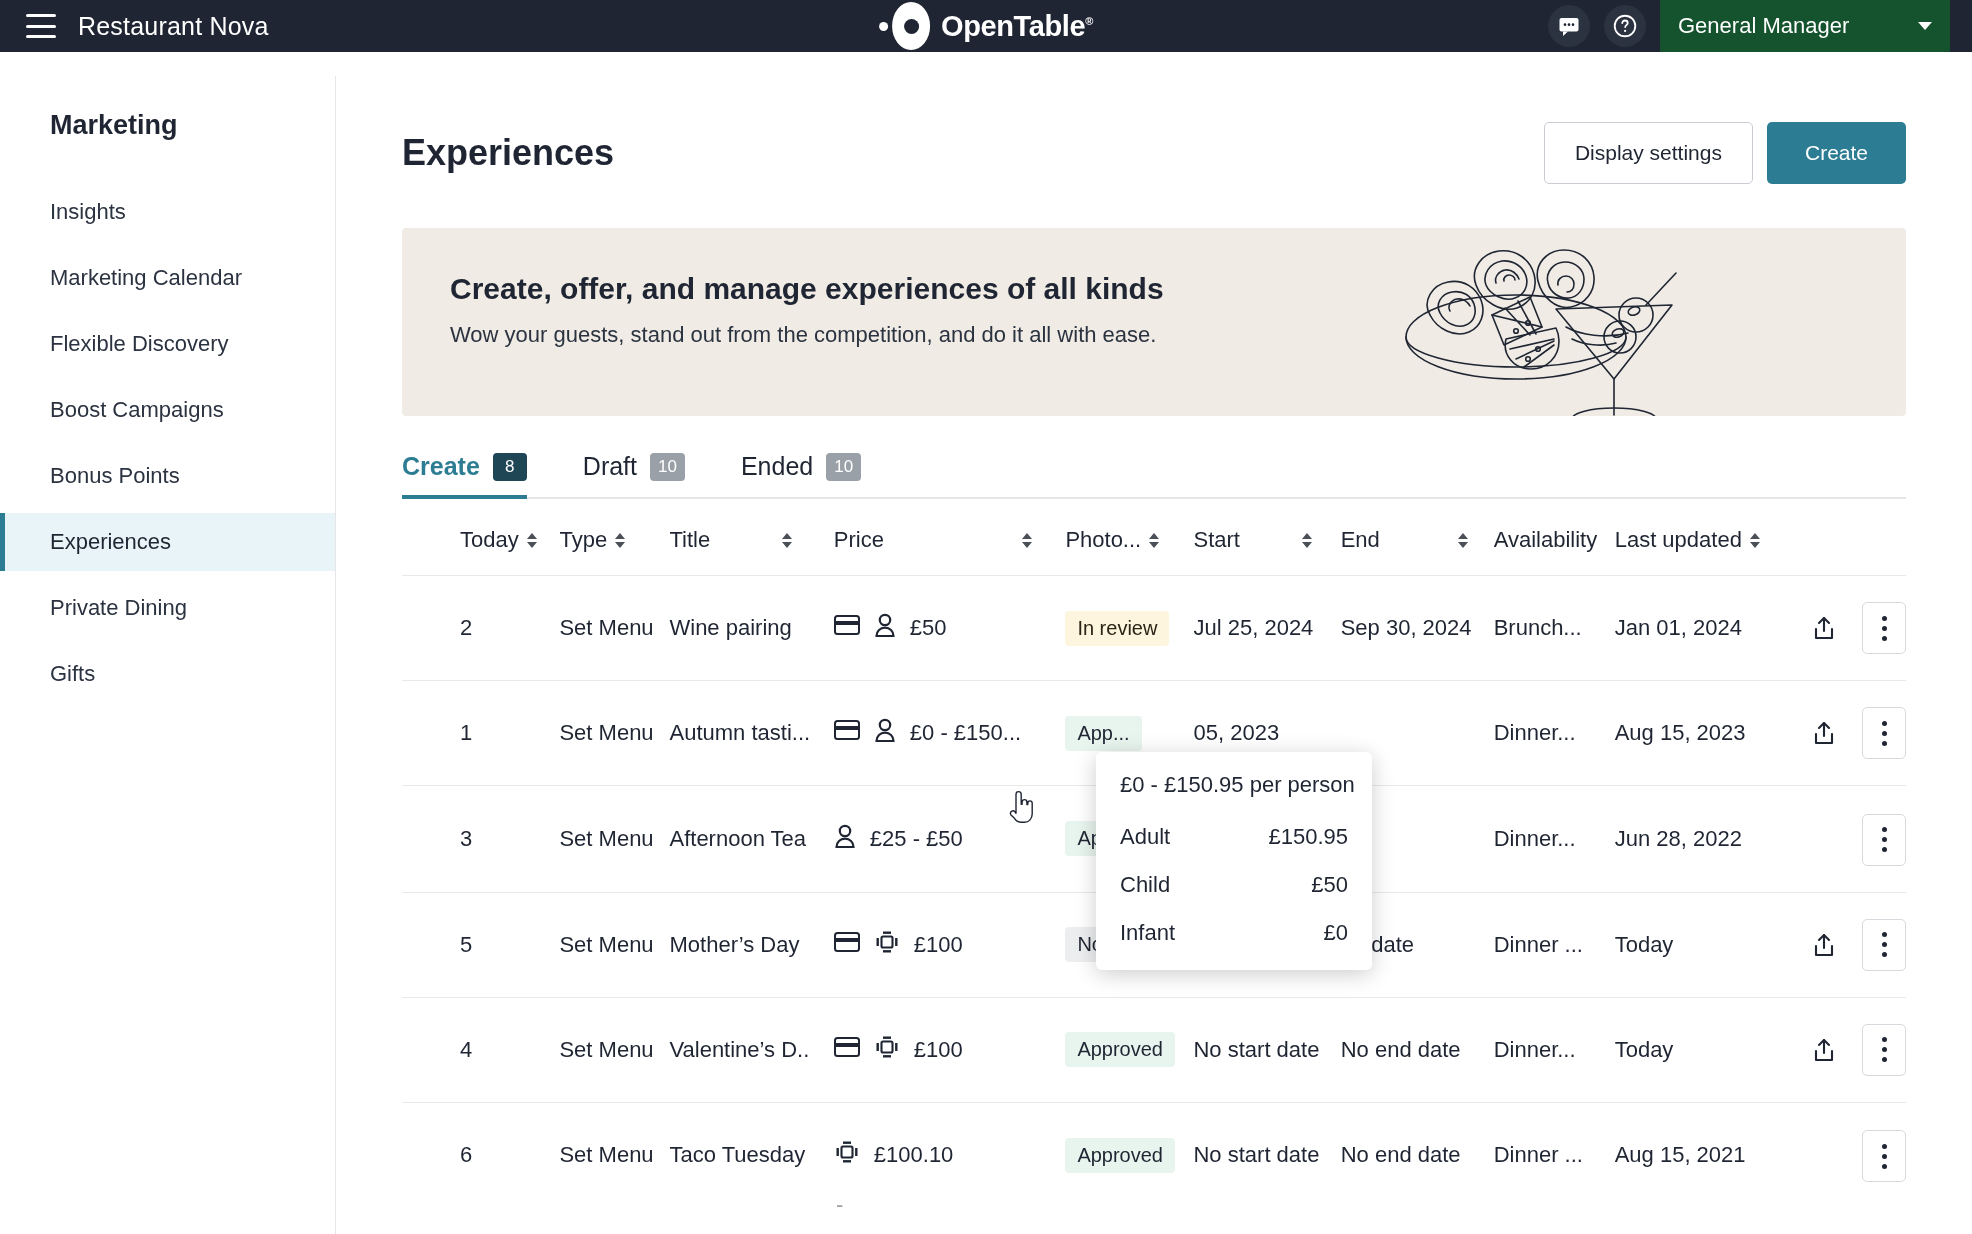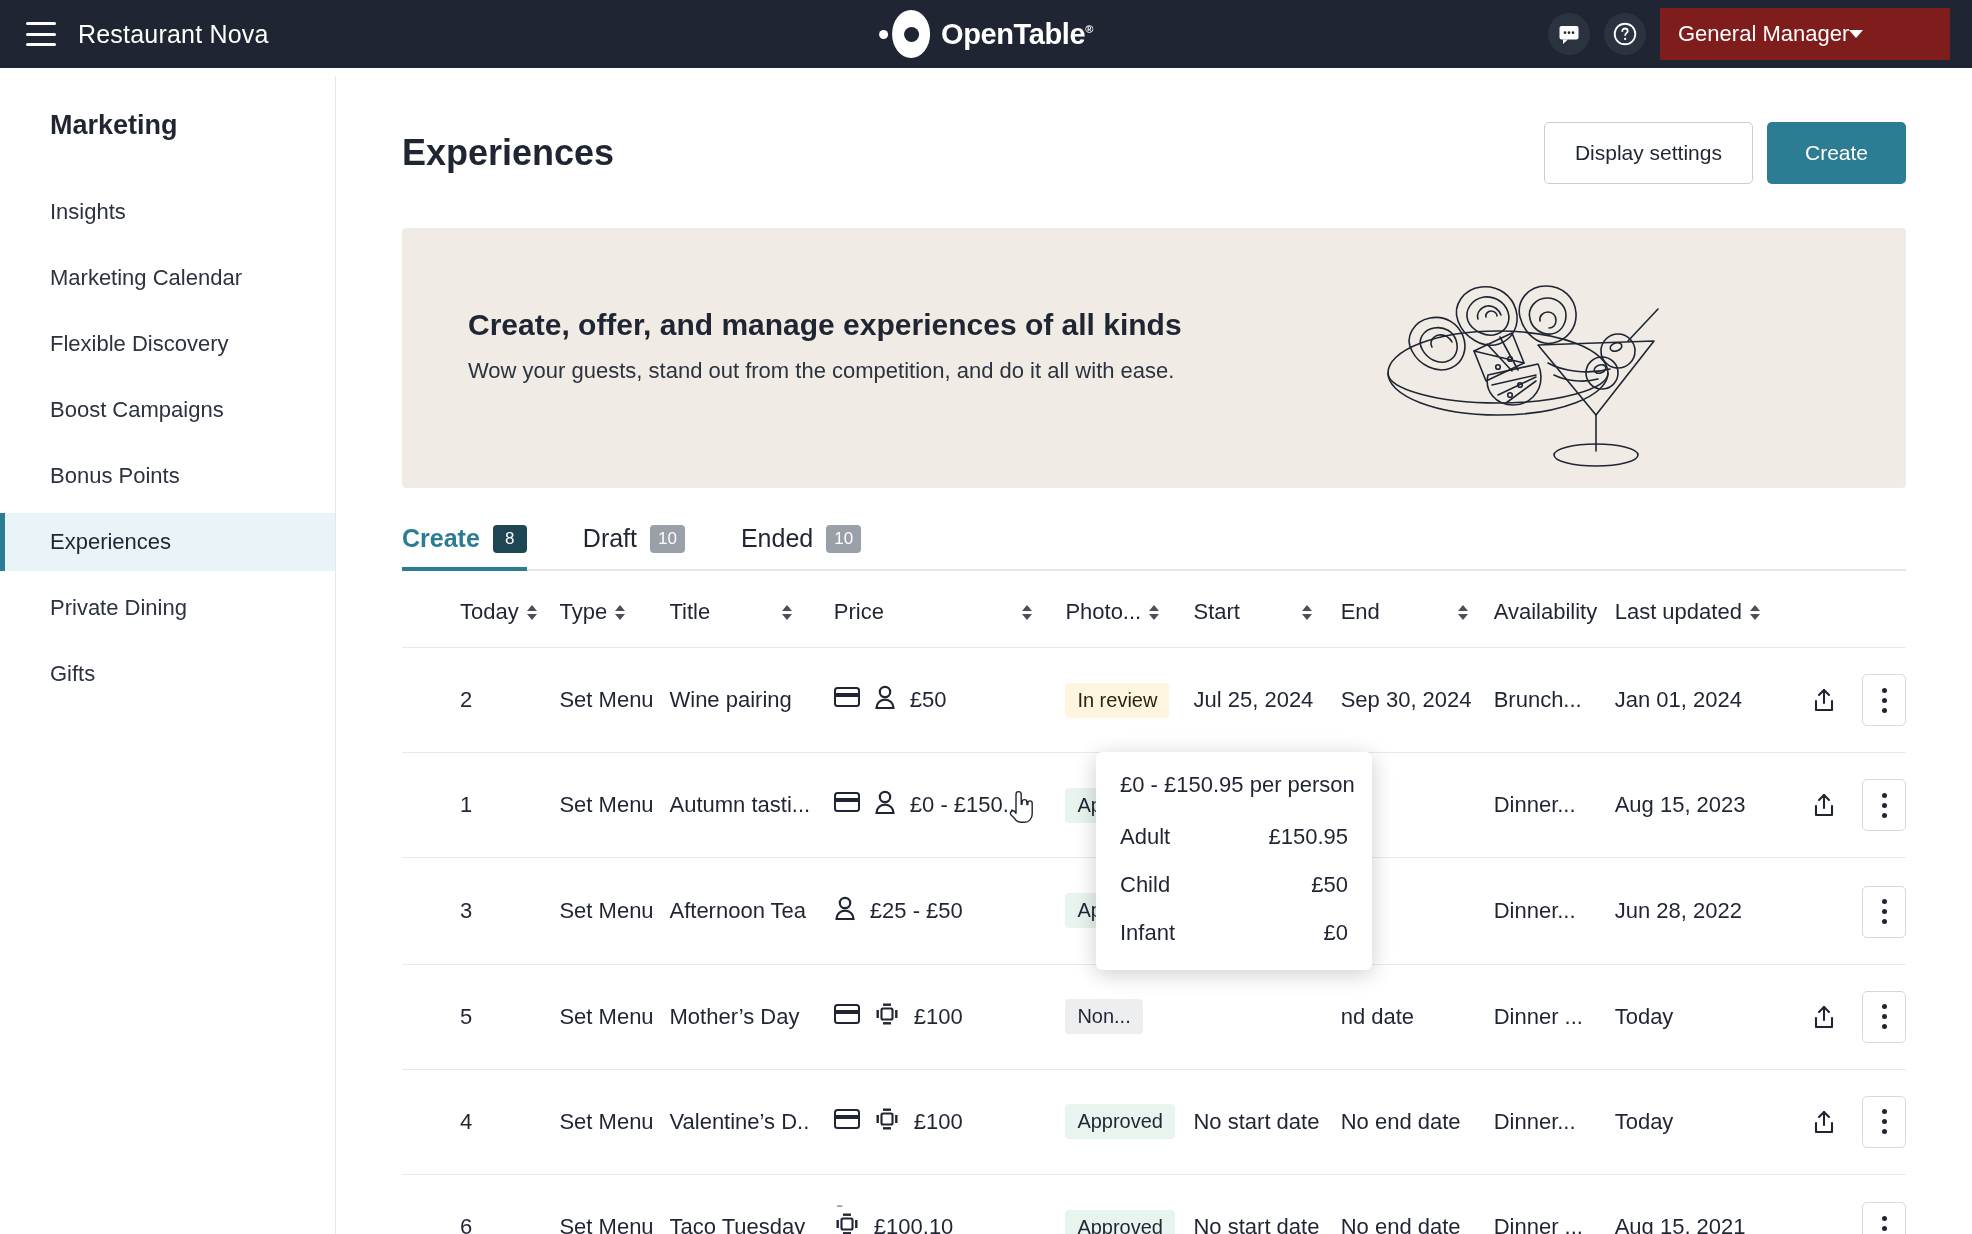--- a/index.html
+++ b/index.html
@@ -6,21 +6,21 @@
   html, body {
     width: 1972px; height: 1234px;
     font-family: "Liberation Sans", sans-serif;
     background: #ffffff;
     overflow: hidden;
   }
 
   
   .topbar {
     position: absolute; top: 0; left: 0;
-    width: 1972px; height: 68px;
+    width: 1972px; height: 52px;
     background: #1f2532;
     display: flex; align-items: center;
   }
   .topbar-left { display: flex; align-items: center; gap: 22px; padding-left: 26px; }
   .hamburger { width: 30px; height: 24px; display: flex; flex-direction: column; justify-content: space-between; cursor: pointer; }
   .hamburger span { display: block; height: 3px; background: #ffffff; border-radius: 2px; }
   .restaurant-name { color: #ffffff; font-size: 25px; letter-spacing: .2px; }
 
   .topbar-center {
     position: absolute; left: 50%; top: 50%; transform: translate(-50%,-50%);
@@ -28,22 +28,22 @@
   }
   .ot-dot-sm { width: 9px; height: 9px; border-radius: 50%; background: #fff; }
   .ot-oval { width: 38px; height: 48px; border-radius: 50%; background: #fff; display:flex; align-items:center; justify-content:center; }
   .ot-oval-inner { width: 15px; height: 15px; border-radius: 50%; background: #1f2532; }
   .ot-word { color: #ffffff; font-size: 29px; font-weight: bold; letter-spacing: -.4px; margin-left: 7px; }
   .ot-reg { color: #ffffff; font-size: 11px; vertical-align: super; }
 
   .topbar-right { position: absolute; right: 22px; top: 50%; transform: translateY(-50%); display: flex; align-items: center; gap: 14px; }
   .circ-btn { width: 42px; height: 42px; border-radius: 50%; background: #2b3240; display: flex; align-items: center; justify-content: center; cursor: pointer; }
   .role-select {
-    width: 290px; height: 52px; background: #7f1d1d;
-    display: flex; align-items: center; 
+    width: 290px; height: 52px; background: #14532d;
+    display: flex; align-items: center; justify-content: space-between;
     padding: 0 18px; cursor: pointer;
   }
   .role-select .role-label { color: #ffffff; font-size: 22px; }
   .chev { width: 0; height: 0; border-left: 7px solid transparent; border-right: 7px solid transparent; border-top: 8px solid #ffffff; }
 
   
   .sidebar {
     position: absolute; top: 76px; left: 0;
     width: 336px; height: 1158px;
     background: #ffffff; border-right: 1px solid #e6e6e6;
@@ -72,23 +72,23 @@
     font-family: "Liberation Sans", sans-serif;
   }
   .btn-primary {
     height: 62px; padding: 0 38px; background: #2c7d93; border: none;
     border-radius: 5px; font-size: 21px; color: #ffffff; cursor: pointer;
     font-family: "Liberation Sans", sans-serif;
   }
 
   
   .banner {
-    margin-top: 44px; height: 260px; background: #f0ece5;
+    margin-top: 44px; height: 188px; background: #f0ece5;
     border-radius: 4px; display: flex; align-items: center;
-    padding: 0 66px; position: relative; overflow: hidden;
+    padding: 0 48px; position: relative; overflow: hidden;
   }
   .banner-text { flex: 1; }
   .banner-h { font-size: 30px; font-weight: bold; color: #1f2532; margin-bottom: 16px; }
   .banner-p { font-size: 22px; color: #2b3240; margin-bottom: 24px; }
   .banner-link { font-size: 21px; color: #2c7d93; cursor: pointer; }
   .banner-art { width: 300px; height: 230px; margin-right: 170px; }
 
   
   .tabs { margin-top: 36px; display: flex; align-items: flex-end; gap: 56px; border-bottom: 2px solid #e6e6e6; }
   .tab { display: flex; align-items: center; gap: 13px; padding-bottom: 16px; cursor: pointer; position: relative; }

